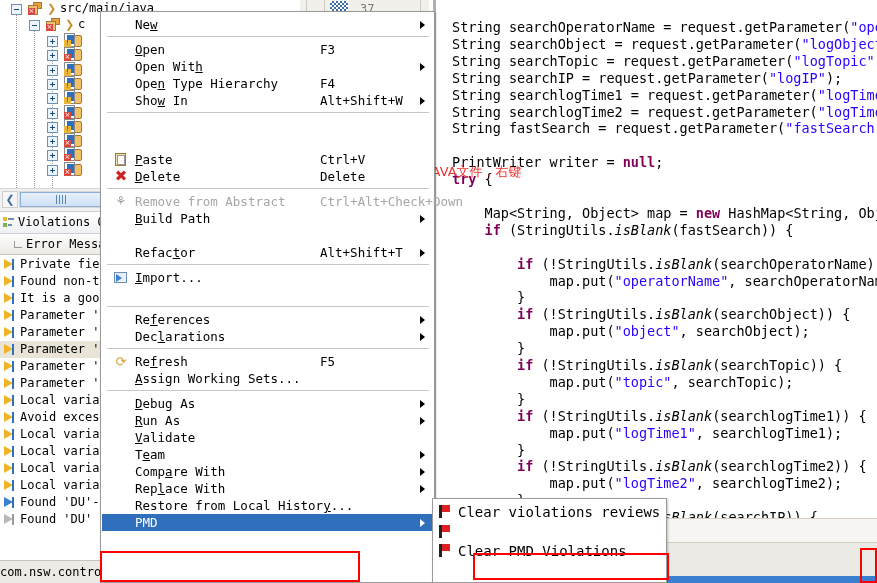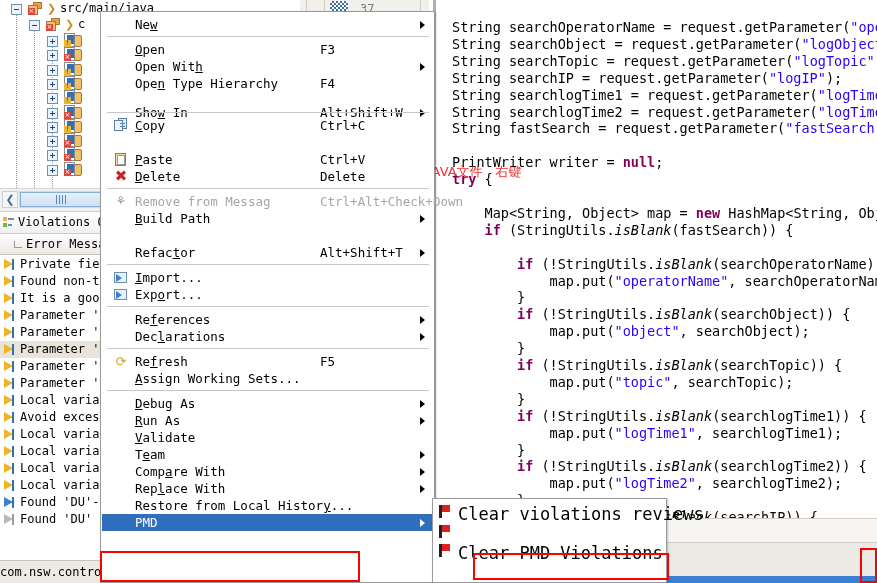--- a/index.html
+++ b/index.html
@@ -134,21 +134,21 @@
   .mico.refresh{color:#d9a22b;font-size:13px;line-height:15px;text-align:center;font-family:"DejaVu Sans",sans-serif;}
   .mico.ctx{color:#9a9a9a;font-size:12px;line-height:15px;text-align:center;font-family:"DejaVu Sans",sans-serif;}
 
   
   #pmdsub{
     left:432px;top:498px;width:235px;height:85px;
     background:#ffffff;border:1px solid #9a9a9a;box-sizing:border-box;
     box-shadow:1px 1px 2px rgba(0,0,0,.22);
   }
   .si{position:absolute;left:1px;width:233px;height:19px;white-space:nowrap;}
-  .si .sl{position:absolute;left:24px;top:2px;font-size:17px;color:#000;font-family:"DejaVu Sans Mono","Liberation Mono",monospace;}
+  .si .sl{position:absolute;left:24px;top:2px;font-size:14px;color:#000;font-family:"DejaVu Sans Mono","Liberation Mono",monospace;}
   .si.hl{background:#2f6fbb;}
   .si.hl .sl{color:#fff;}
   .pmdico{position:absolute;left:5px;top:3px;width:13px;height:13px;}
   .pmdico .pole{position:absolute;left:0;top:0;width:3px;height:13px;background:#222;}
   .pmdico .fl{position:absolute;left:3px;top:0px;width:8px;height:7px;background:#e02020;}
 
   
   .redbox{position:absolute;border:2px solid #ff0000;box-sizing:border-box;}
   #redbox-pmd{left:100px;top:551px;width:260px;height:31px;}
   #redbox-check{left:473px;top:553px;width:196px;height:27px;}
@@ -488,79 +488,62 @@
       <span class="ms">F3</span>
     </div>
     <div class="mi" style="top: 46px;">
       <span class="ml">Open Wit<span class="u">h</span></span>
       <span class="arr"></span>
     </div>
     <div class="mi" style="top: 63px;">
       <span class="ml">Ope<span class="u">n</span> Type Hierarchy</span>
       <span class="ms">F4</span>
     </div>
-    <div class="mi" style="top: 80px; margin-top: 12px;">
+    <div class="mi" style="top: 80px;">
       <span class="ml">Sho<span class="u">w</span> In</span>
       <span class="ms">Alt+Shift+W</span>
       <span class="arr"></span>
     </div>
     <div class="msep" style="top: 100px;"></div>
-    <div class="mi" style="top: 105px;">
-      <span class="mico copy">
-        <span class="p2"></span>
-        <span class="p1"></span>
-        <span class="l" style="top:5px"></span>
-        <span class="l" style="top:8px"></span>
-      </span>
-      <span class="ml"><span class="u">C</span>opy</span>
-      <span class="ms">Ctrl+C</span>
-    </div>
     <div class="mi" style="top: 139px;">
       <span class="mico paste">
         <span class="cb"></span>
         <span class="pp"></span>
       </span>
       <span class="ml"><span class="u">P</span>aste</span>
       <span class="ms">Ctrl+V</span>
     </div>
     <div class="mi" style="top: 156px;">
       <span class="mico del">✖</span>
       <span class="ml"><span class="u">D</span>elete</span>
       <span class="ms">Delete</span>
     </div>
     <div class="msep" style="top: 176px;"></div>
     <div class="mi dis" style="top: 181px;">
       <span class="mico ctx">⚘</span>
-      <span class="ml">Remove from Messag</span>
+      <span class="ml">Remove from Abstract</span>
       <span class="ms">Ctrl+Alt+Check+Down</span>
     </div>
     <div class="mi" style="top: 198px;">
       <span class="ml"><span class="u">B</span>uild Path</span>
       <span class="arr"></span>
     </div>
     <div class="mi" style="top: 232px;">
       <span class="ml">Refac<span class="u">t</span>or</span>
       <span class="ms">Alt+Shift+T</span>
       <span class="arr"></span>
     </div>
     <div class="msep" style="top: 252px;"></div>
     <div class="mi" style="top: 257px;">
       <span class="mico imp">
         <span class="a"></span>
         <span class="arrw"></span>
       </span>
       <span class="ml"><span class="u">I</span>mport...</span>
     </div>
-    <div class="mi" style="top: 274px;">
-      <span class="mico imp">
-        <span class="a"></span>
-        <span class="arrw"></span>
-      </span>
-      <span class="ml">Exp<span class="u">o</span>rt...</span>
-    </div>
     <div class="msep" style="top: 294px;"></div>
     <div class="mi" style="top: 299px;">
       <span class="ml">Re<span class="u">f</span>erences</span>
       <span class="arr"></span>
     </div>
     <div class="mi" style="top: 316px;">
       <span class="ml">Dec<span class="u">l</span>arations</span>
       <span class="arr"></span>
     </div>
     <div class="msep" style="top: 336px;"></div>

